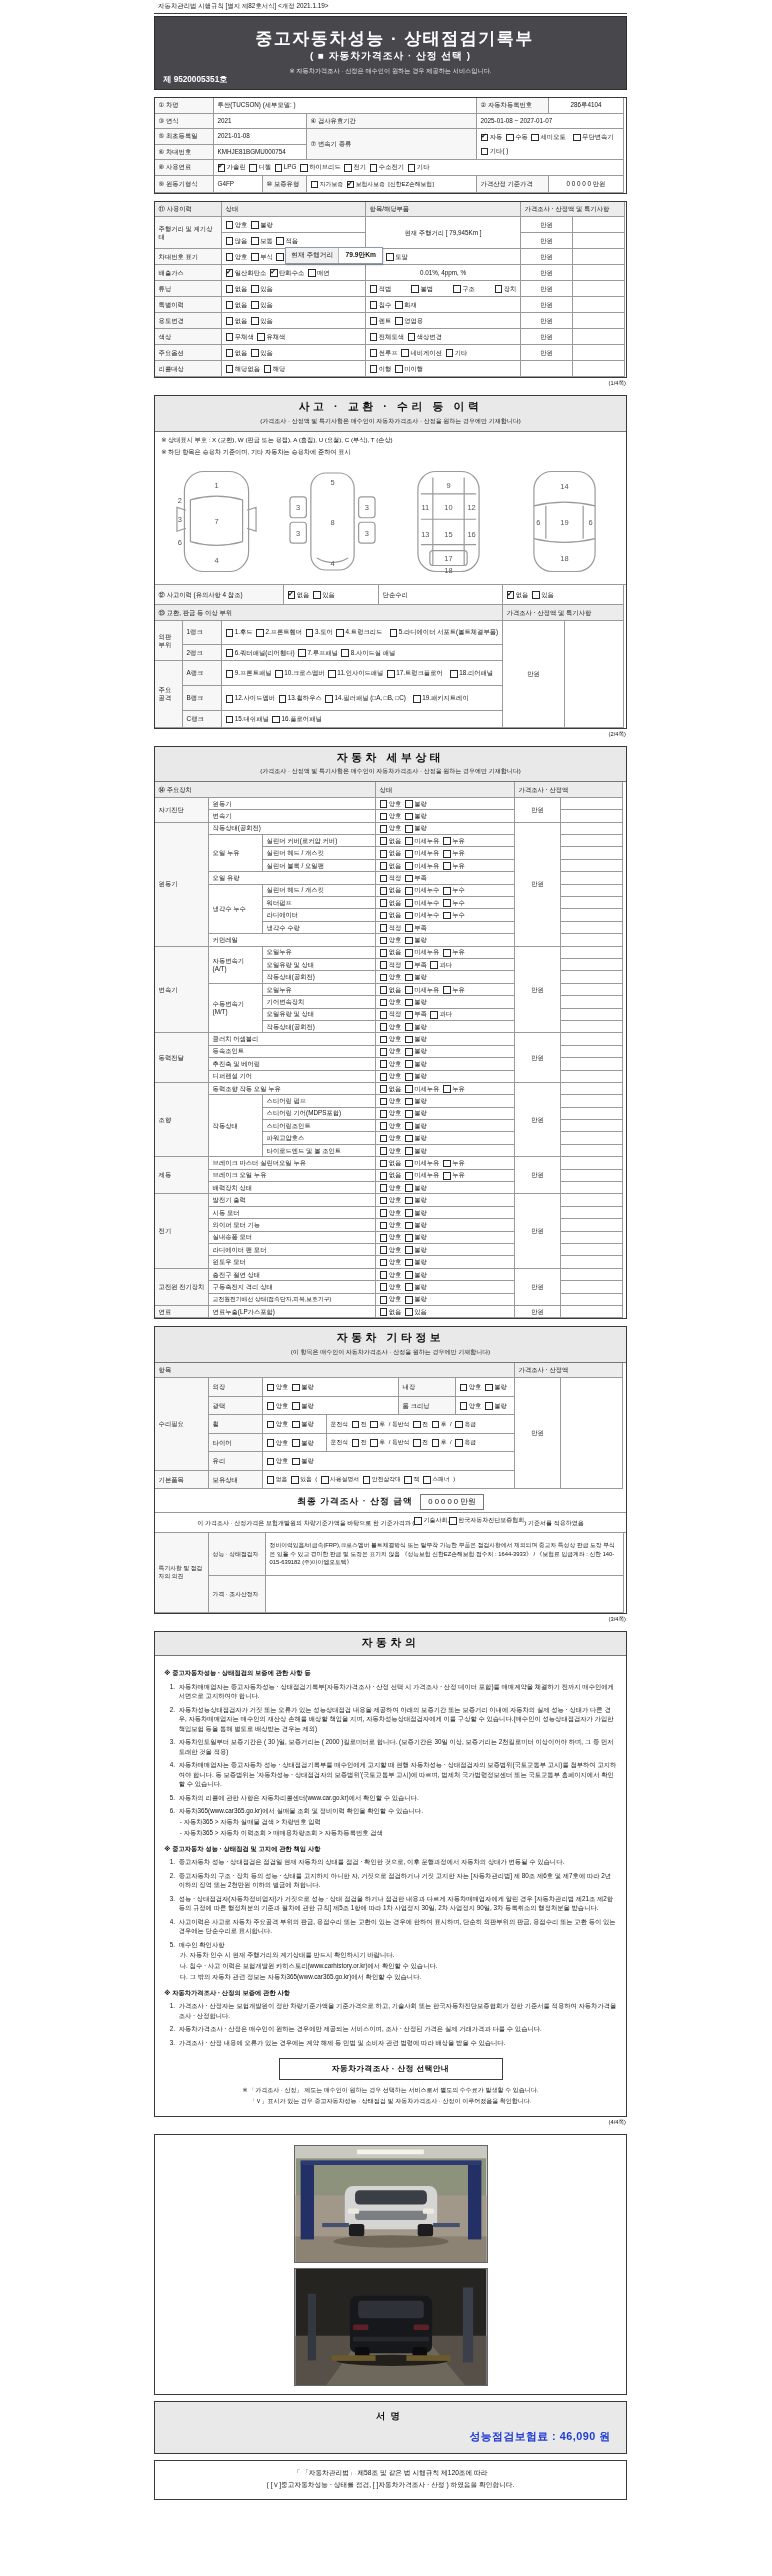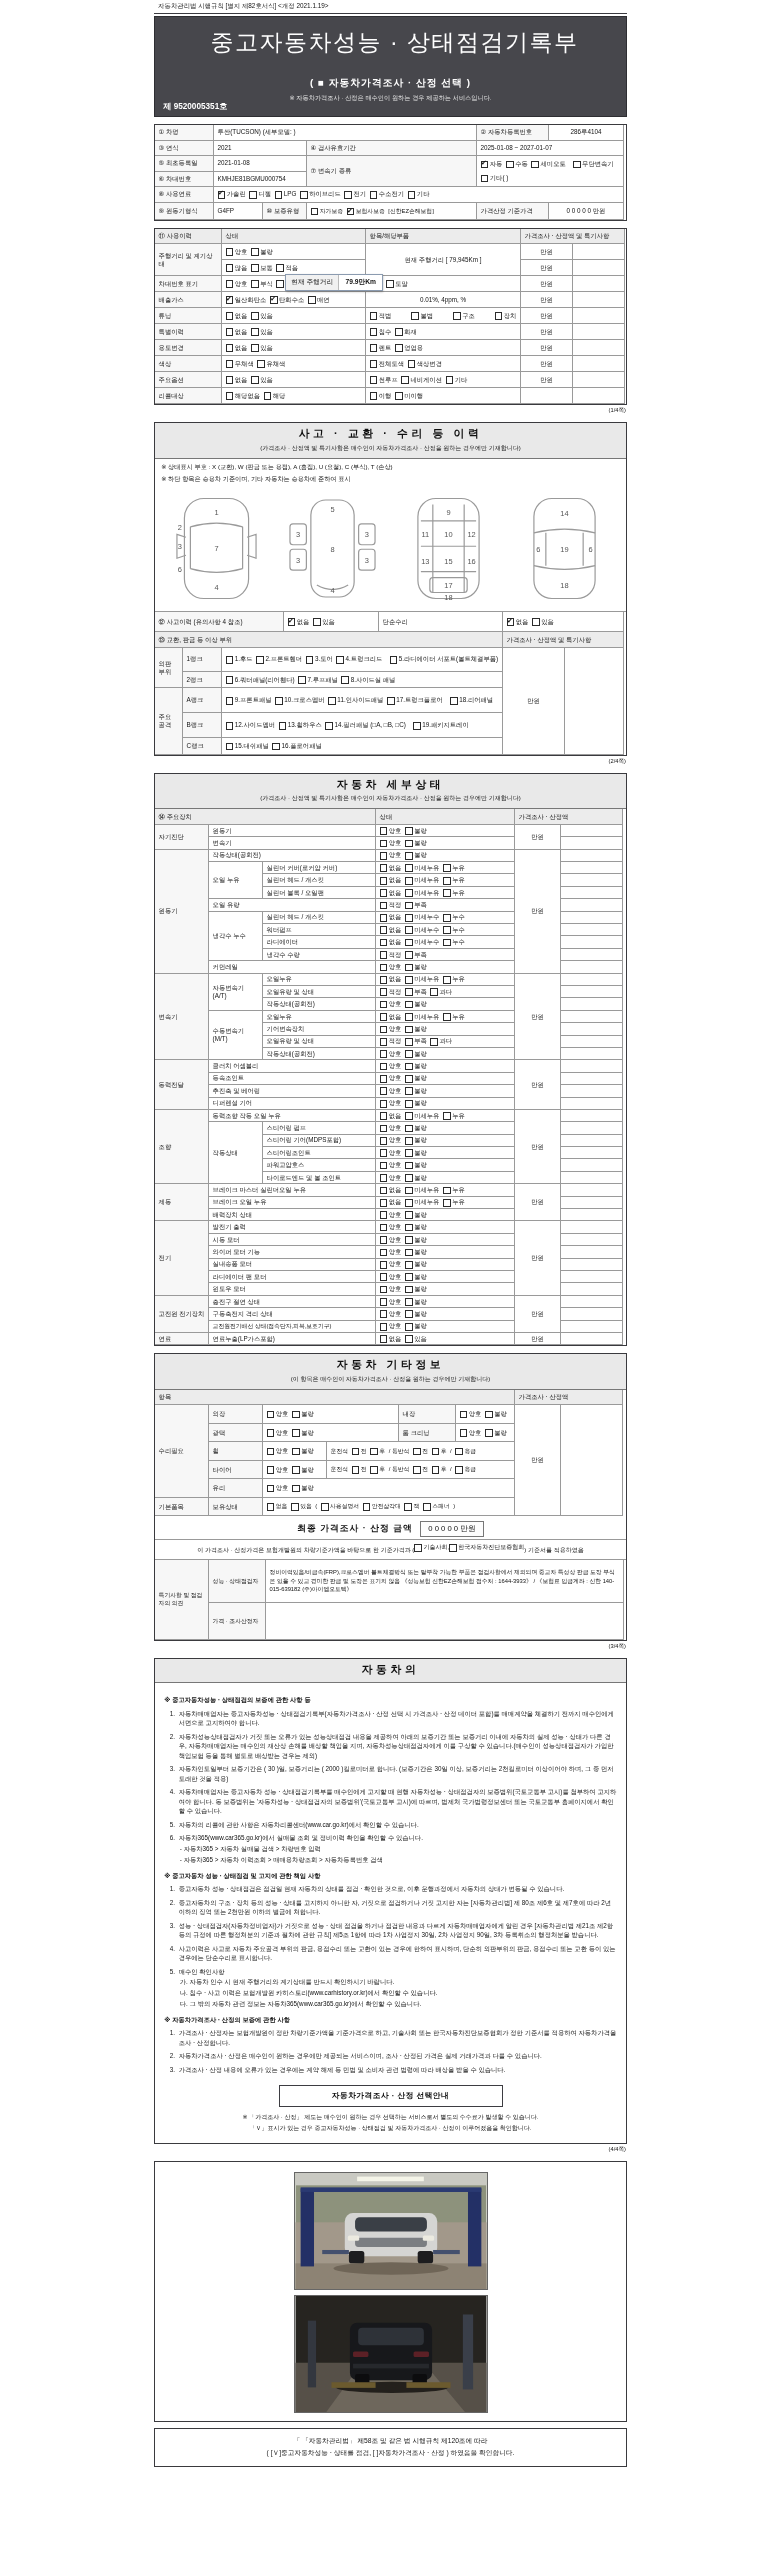--- a/index.html
+++ b/index.html
@@ -1,22 +1,22 @@
 <!DOCTYPE html>
 <html style="font-size:8.2px"><head>
 <meta charset="utf-8">
 <style>
   html,body{margin:0;padding:0;background:#fff;}
   body{width:773px;min-height:2576px;font-family:"Liberation Sans","DejaVu Sans",sans-serif;color:#111;}
   .wrap{width:473px;margin-left:154px;padding-top:1px;}
   .reg{font-size:6.4px;padding:0.5px 0 2.1px 4.1px;}
   .rule{height:1.5px;background:#3b3b40;margin-bottom:2.1px;}
   .band{background:#47474c;color:#fff;position:relative;text-align:center;padding:10.3px 0 13.4px;border:0.5px solid #2e2e32;}
-  .band .t1{font-size:23px;font-weight:normal;letter-spacing:1.5px;padding-left:8px;}
-  .band .t2{font-size:9.8px;font-weight:bold;margin-top:19px;letter-spacing:1px;}
+  .band .t1{font-size:17px;font-weight:bold;letter-spacing:1.5px;padding-left:8px;}
+  .band .t2{font-size:9.8px;font-weight:bold;margin-top:0;letter-spacing:1px;}
   .band .t3{font-size:6.2px;color:#e4e4e4;margin-top:3.6px;}
   .band .docno{position:absolute;left:8.2px;bottom:4.1px;font-size:8.2px;font-weight:bold;}
   .secbox{border:1px solid #3a3a3e;margin-top:6.7px;background:#fff;position:relative;}
   .sechead{background:#e9e9e9;text-align:center;padding:4.1px 0 5.2px;border-bottom:0.5px solid #777;}
   .sechead .st{font-size:10.8px;font-weight:bold;letter-spacing:3.6px;}
   .sechead .sn{font-size:6px;margin-top:2.6px;}
   .grid{display:grid;border-left:0;}
   .cell{border-right:0.5px solid #9a9a9a;border-bottom:0.5px solid #9a9a9a;display:flex;align-items:center;justify-content:center;
         font-size:6.3px;padding:1px 3.6px;box-sizing:border-box;flex-wrap:wrap;gap:0 3.6px;overflow:hidden;line-height:1.25;}
   .grid .cell:last-child{}
@@ -1787,20 +1787,24 @@
         <rect x="230" y="108" width="30" height="11" rx="3" fill="#5c2026"></rect>
         <rect x="112" y="132" width="148" height="9" fill="#26282c"></rect>
         <rect x="116" y="152" width="28" height="20" rx="4" fill="#0c0c0e"></rect>
         <rect x="228" y="152" width="28" height="20" rx="4" fill="#0c0c0e"></rect>
         <rect x="70" y="168" width="86" height="11" fill="#6b5a2e"></rect>
         <rect x="216" y="168" width="86" height="11" fill="#6b5a2e"></rect>
       </svg>
     </div>
   </div>
 
+  <div class="signbox">
+    <div class="sg">서명</div>
+    <div class="fee">성능점검보험료 : 46,090 원</div>
+  </div>
 
   <div class="footbox">
     <div>「 「자동차관리법」 제58조 및 같은 법 시행규칙 제120조에 따라</div>
     <div>( [Ｖ]중고자동차성능 · 상태를 점검,  [  ]자동차가격조사 · 산정 ) 하였음을 확인합니다.</div>
   </div>
 
 </div>
 
 
 </body></html>

